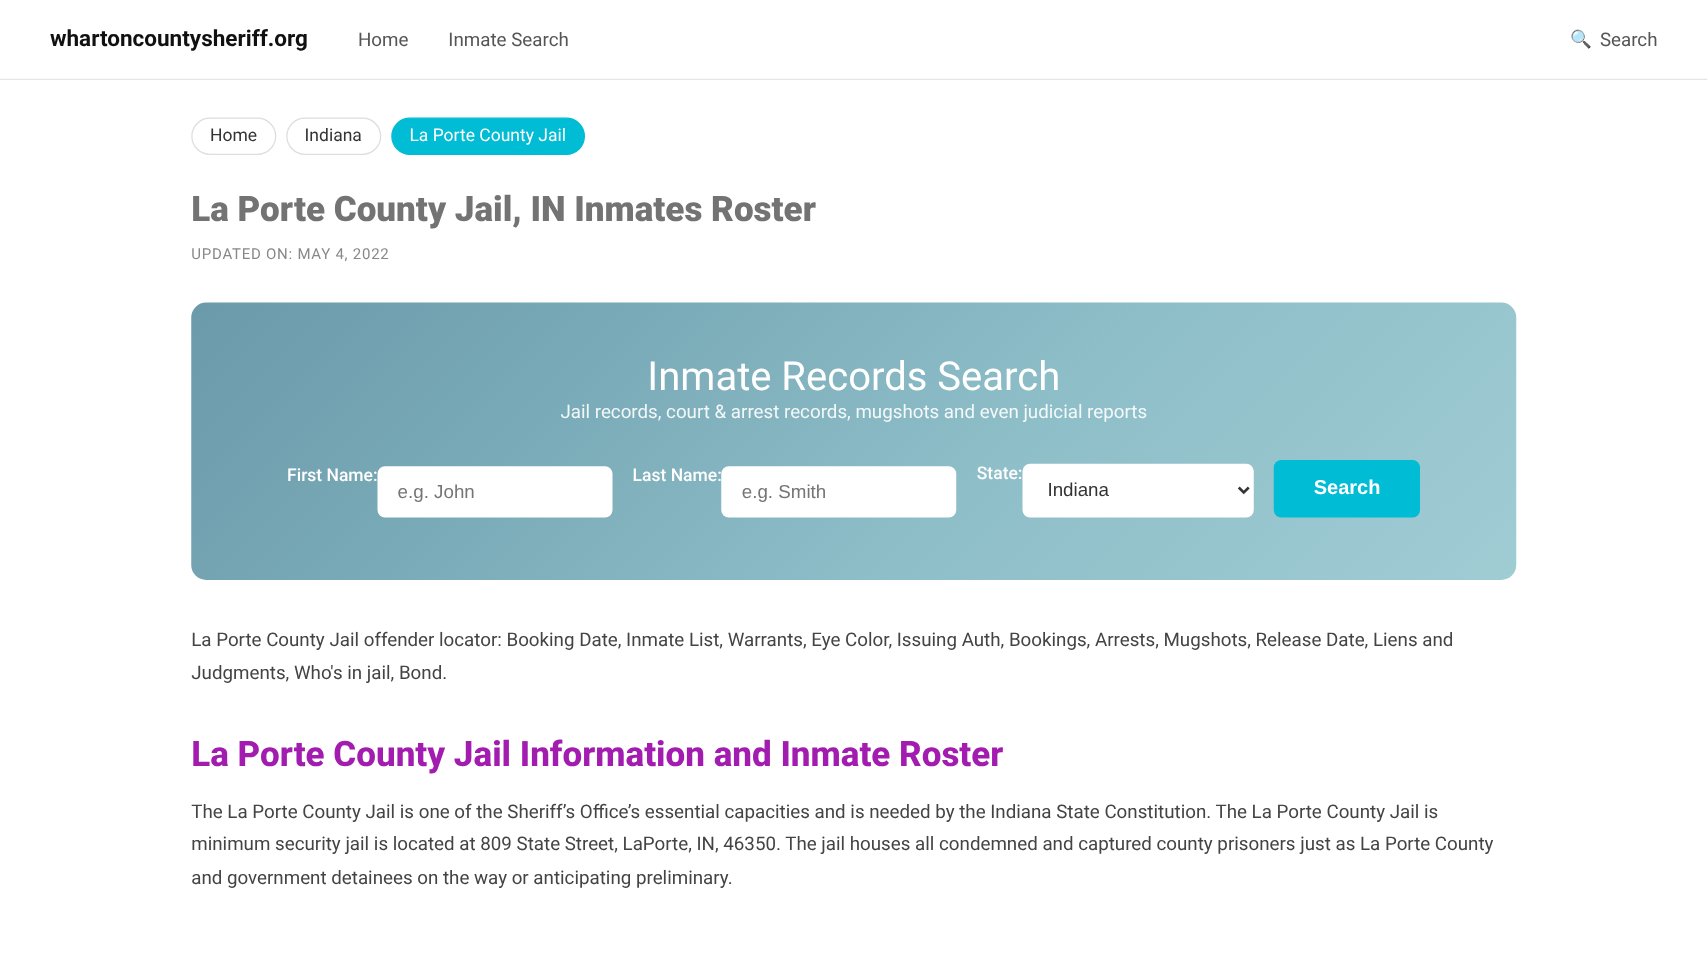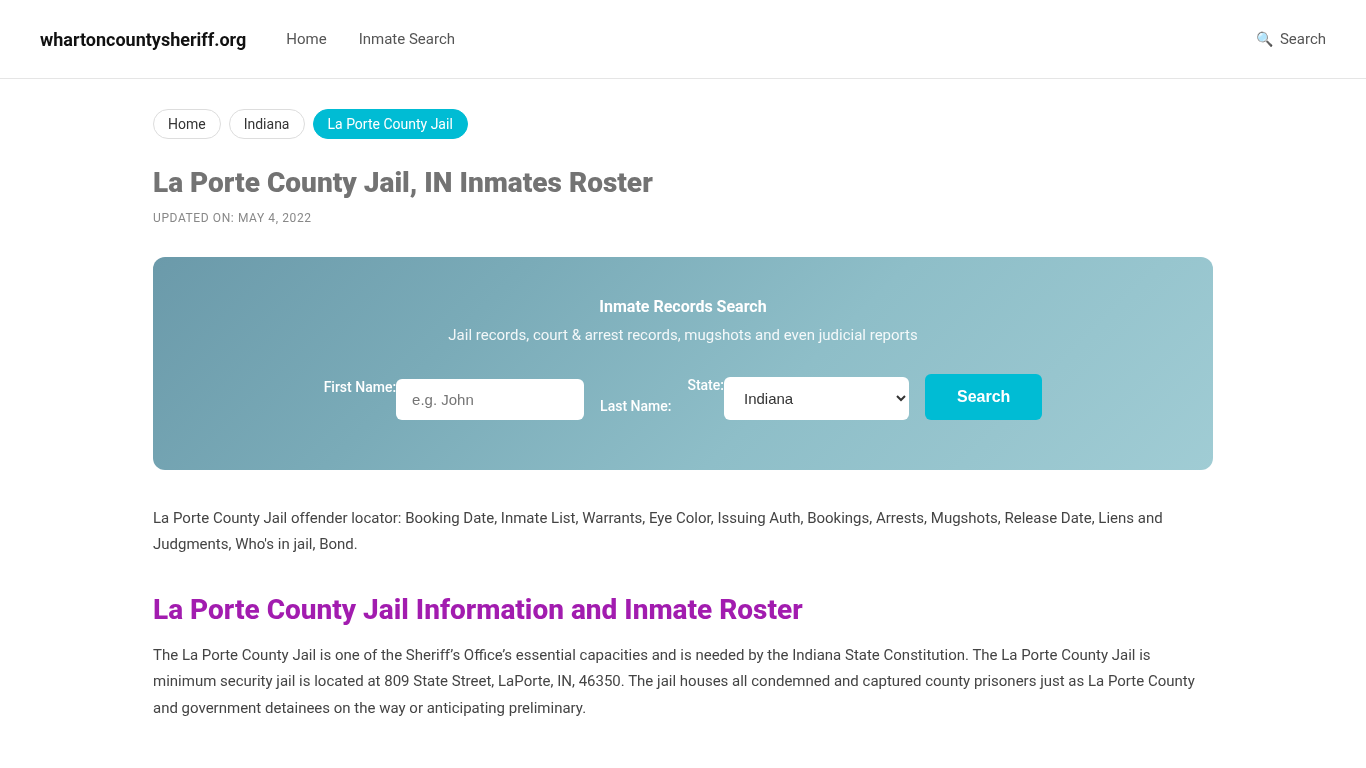--- a/index.html
+++ b/index.html
@@ -11,21 +11,21 @@
       font-family: -apple-system, BlinkMacSystemFont, 'Segoe UI', Roboto, Oxygen, sans-serif;
       background: #fff;
       color: #333;
       font-size: 16px;
     }
     
     .navbar {
       display: flex;
       align-items: center;
       padding: 0 40px;
-      height: 79px;
+      height: 64px;
       border-bottom: 1px solid #e5e5e5;
       background: #fff;
     }
     .navbar-brand {
       font-weight: 700;
       font-size: 18px;
       color: #111;
       margin-right: 40px;
       white-space: nowrap;
     }
@@ -102,24 +102,23 @@
     }
     
     .search-card {
       background: linear-gradient(135deg, #6b9aaa 0%, #7aabb8 30%, #8ebec8 60%, #a0ccd4 100%);
       border-radius: 12px;
       padding: 40px 60px 50px;
       margin-bottom: 36px;
       text-align: center;
     }
     .search-card-title {
-      font-size: 16px;
-      font-weight: 700;
-      color: #fff;
-      margin-bottom: 10px;
+      font-size: 32px;
+      font-weight: 400;
+      color: #fff;
     }
     .search-card-subtitle {
       font-size: 15px;
       color: rgba(255,255,255,0.9);
       margin-bottom: 30px;
     }
     .search-form {
       display: flex;
       gap: 16px;
       align-items: flex-end;
@@ -220,20 +219,21 @@
     <h2 class="search-card-title">Inmate Records Search</h2>
     <p class="search-card-subtitle">Jail records, court &amp; arrest records, mugshots and even judicial reports</p>
 
     <div class="search-form">
       <div class="form-group">
         <label class="form-label">First Name:</label>
         <input class="form-input" type="text" placeholder="e.g. John" style="">
       </div>
       <div class="form-group">
         <label class="form-label">Last Name:</label>
+        <input class="form-input" type="text" placeholder="e.g. Smith" style="">
       </div>
       <div class="form-group">
         <label class="form-label">State:</label>
         <select class="form-select" id="state-select"><option value="Alabama">Alabama</option><option value="Alaska">Alaska</option><option value="Arizona">Arizona</option><option value="Arkansas">Arkansas</option><option value="California">California</option><option value="Colorado">Colorado</option><option value="Connecticut">Connecticut</option><option value="Delaware">Delaware</option><option value="Florida">Florida</option><option value="Georgia">Georgia</option><option value="Hawaii">Hawaii</option><option value="Idaho">Idaho</option><option value="Illinois">Illinois</option><option value="Indiana" selected="">Indiana</option><option value="Iowa">Iowa</option><option value="Kansas">Kansas</option><option value="Kentucky">Kentucky</option><option value="Louisiana">Louisiana</option><option value="Maine">Maine</option><option value="Maryland">Maryland</option><option value="Massachusetts">Massachusetts</option><option value="Michigan">Michigan</option><option value="Minnesota">Minnesota</option><option value="Mississippi">Mississippi</option><option value="Missouri">Missouri</option><option value="Montana">Montana</option><option value="Nebraska">Nebraska</option><option value="Nevada">Nevada</option><option value="New Hampshire">New Hampshire</option><option value="New Jersey">New Jersey</option><option value="New Mexico">New Mexico</option><option value="New York">New York</option><option value="North Carolina">North Carolina</option><option value="North Dakota">North Dakota</option><option value="Ohio">Ohio</option><option value="Oklahoma">Oklahoma</option><option value="Oregon">Oregon</option><option value="Pennsylvania">Pennsylvania</option><option value="Rhode Island">Rhode Island</option><option value="South Carolina">South Carolina</option><option value="South Dakota">South Dakota</option><option value="Tennessee">Tennessee</option><option value="Texas">Texas</option><option value="Utah">Utah</option><option value="Vermont">Vermont</option><option value="Virginia">Virginia</option><option value="Washington">Washington</option><option value="West Virginia">West Virginia</option><option value="Wisconsin">Wisconsin</option><option value="Wyoming">Wyoming</option></select>
       </div>
       <button class="search-btn">Search</button>
     </div>
   </div>
 
   <p class="description-text">La Porte County Jail offender locator: Booking Date, Inmate List, Warrants, Eye Color, Issuing Auth, Bookings, Arrests, Mugshots, Release Date, Liens and Judgments, Who's in jail, Bond.</p>

